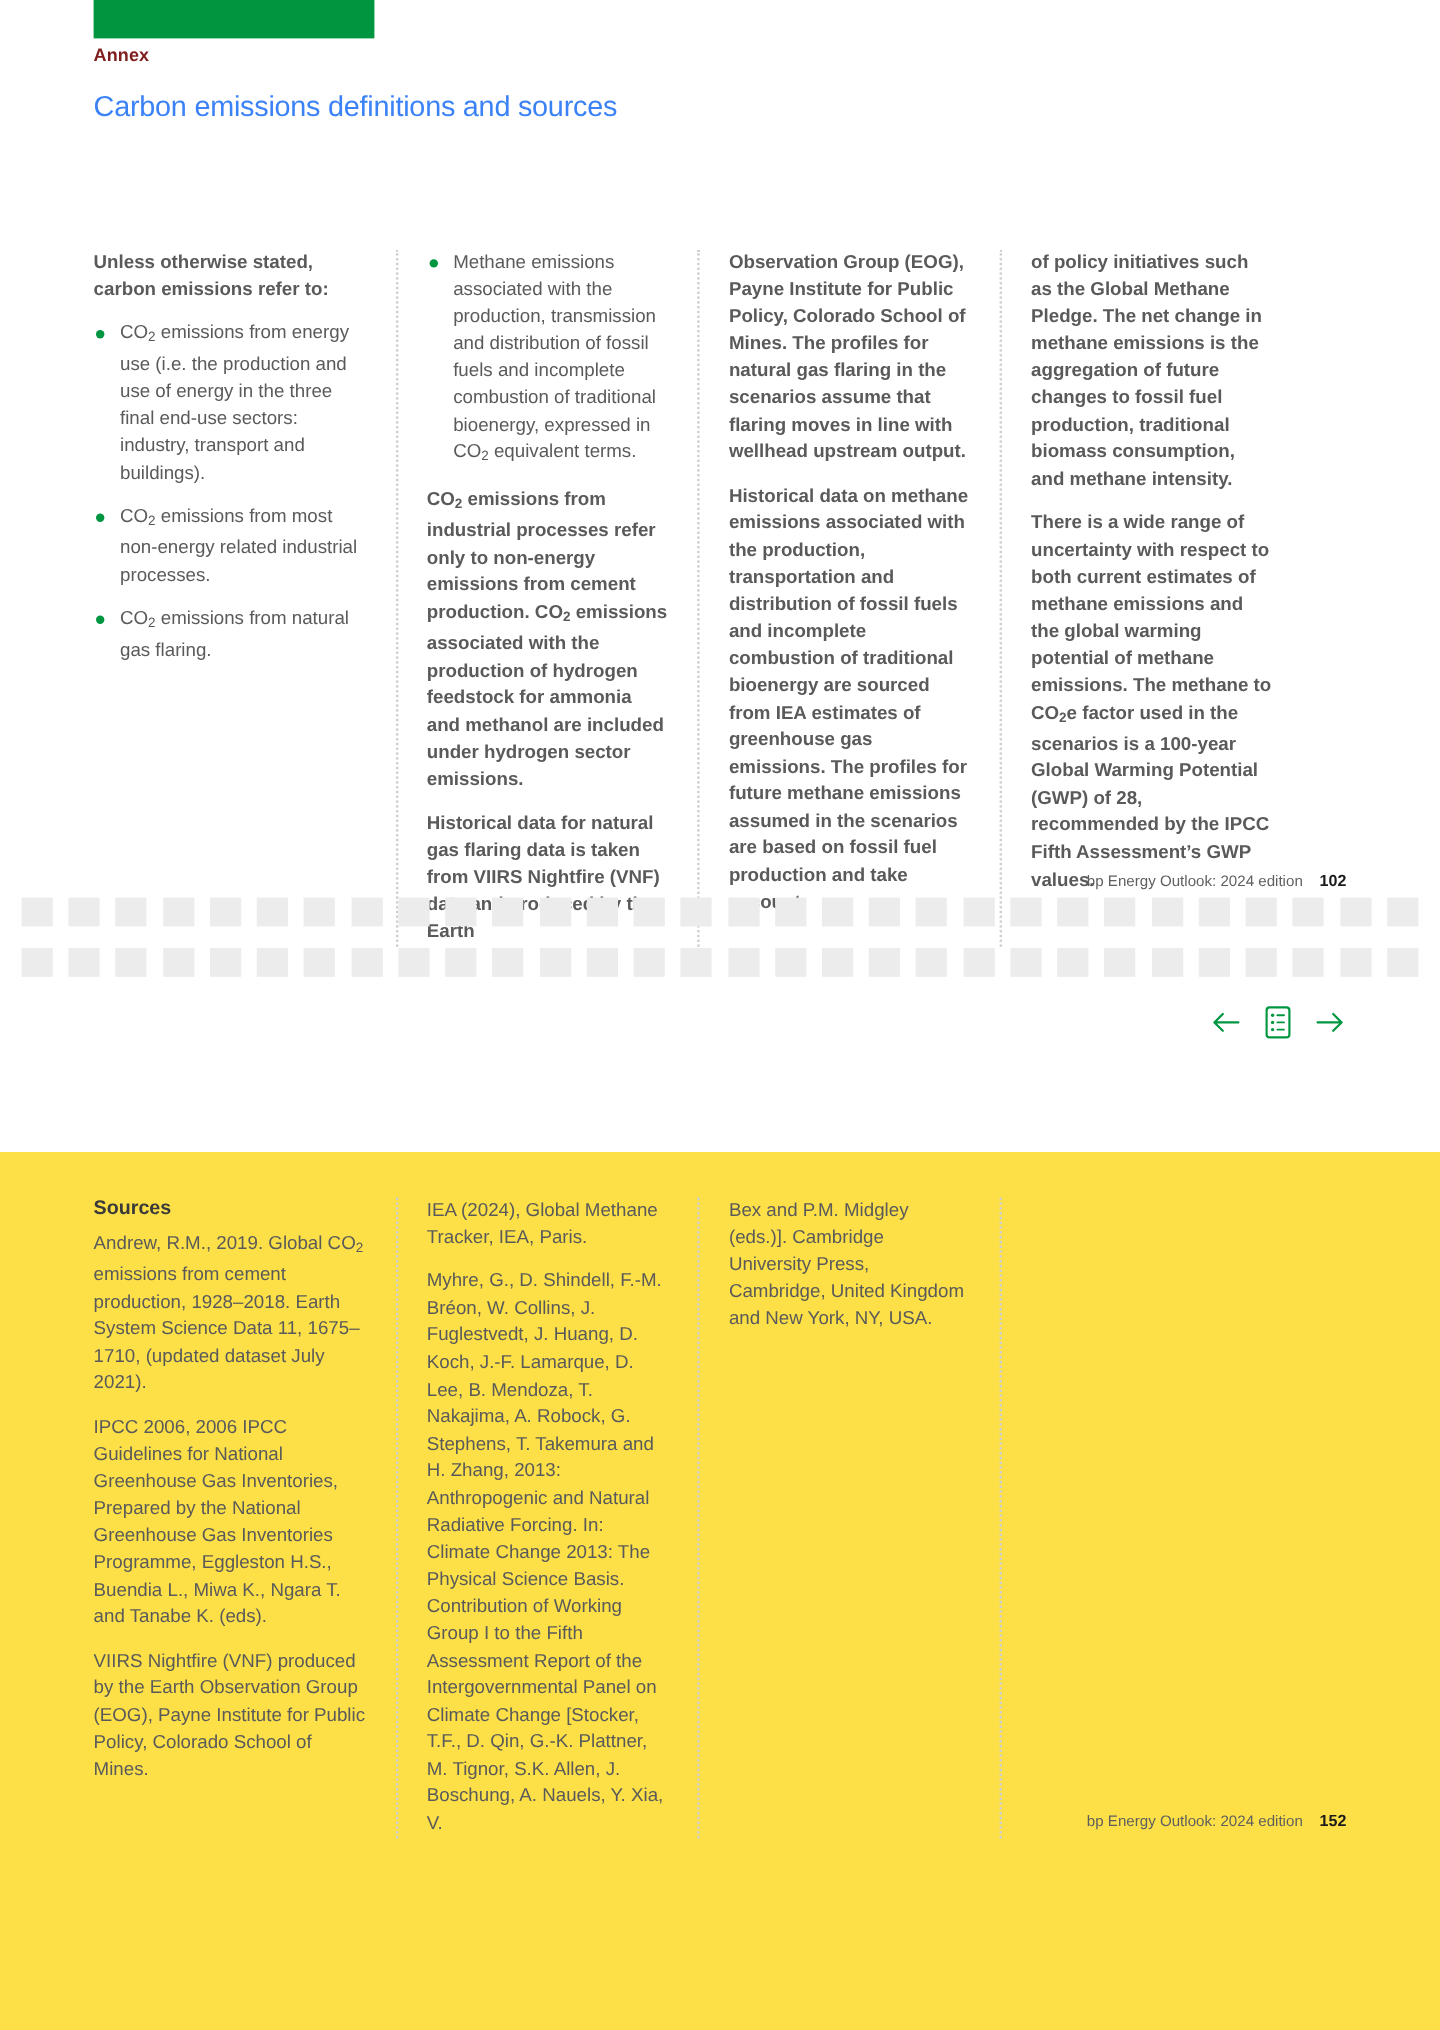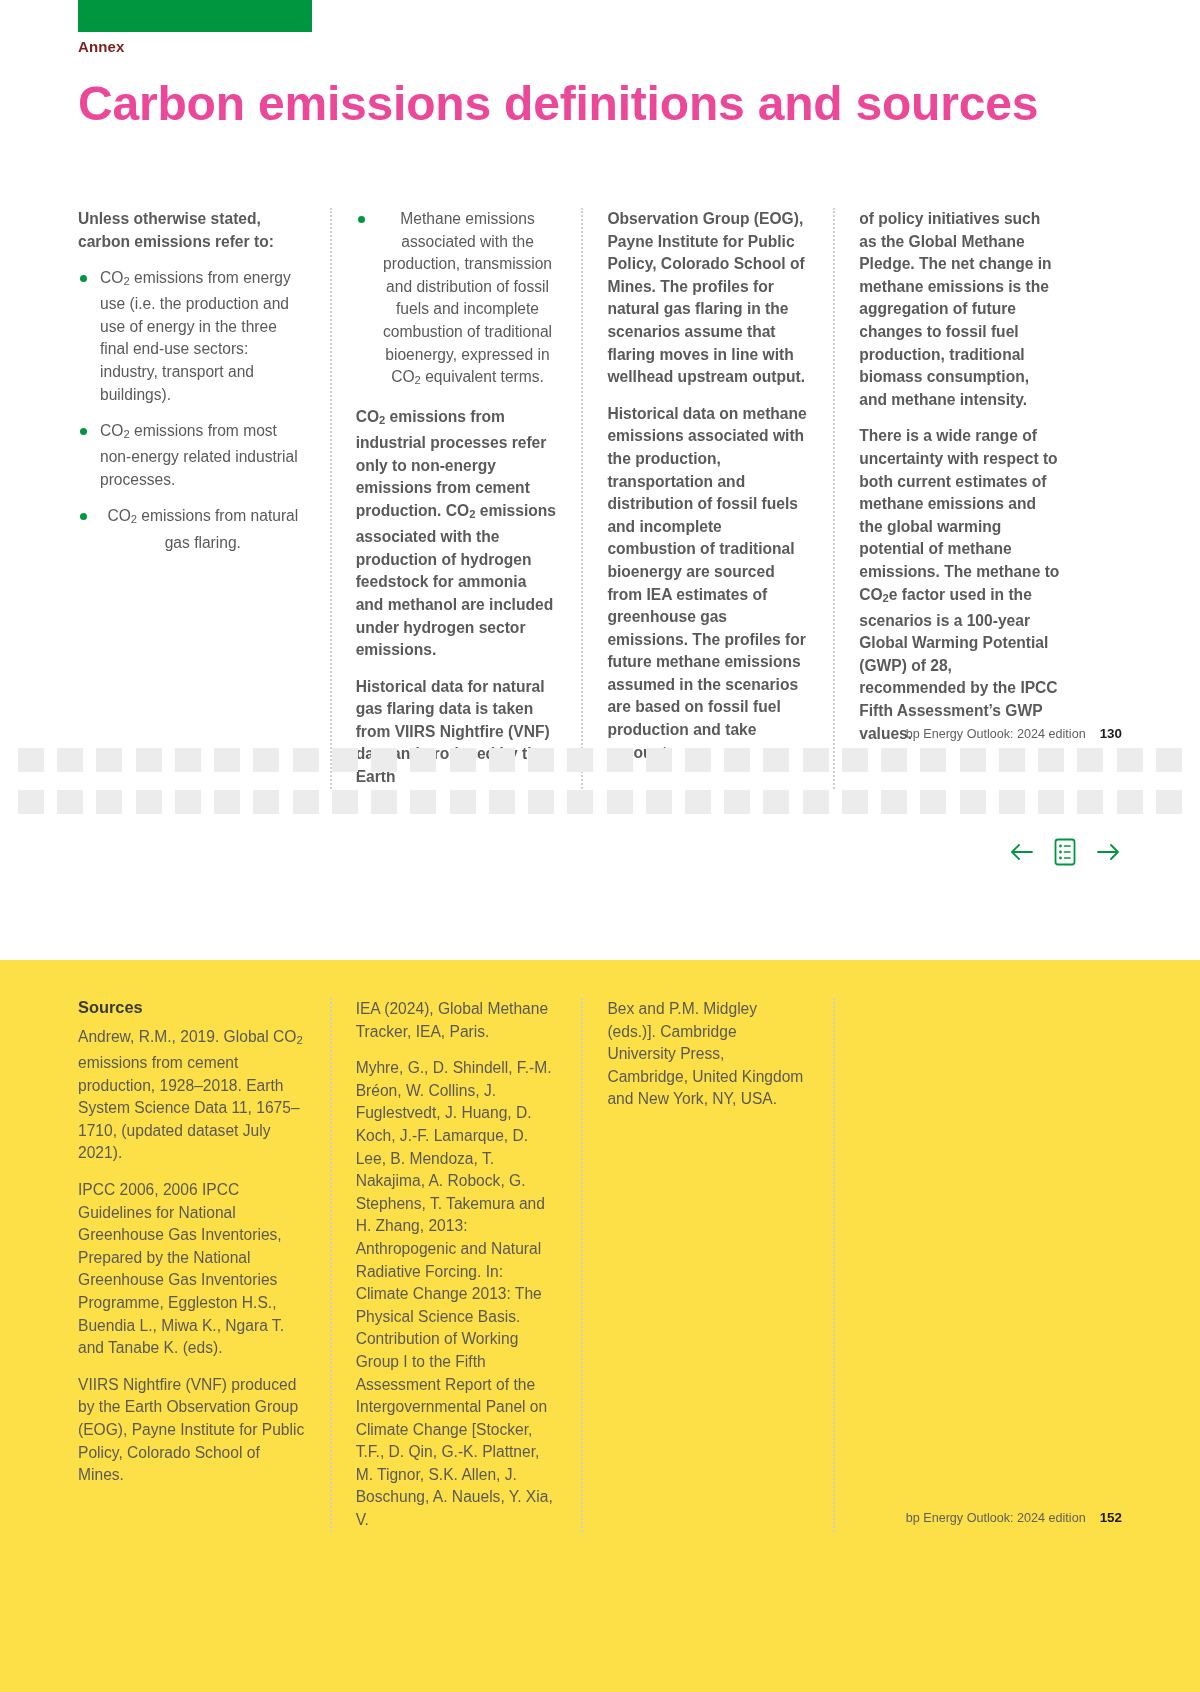--- a/index.html
+++ b/index.html
@@ -24,23 +24,23 @@
     position: absolute;
     left: 78px; top: 38px;
     font-size: 15px;
     font-weight: bold;
     color: #7f1d1d;
     letter-spacing: 0.1px;
   }
   .page-title {
     position: absolute;
     left: 78px; top: 76px;
-    font-size: 48px;
-    font-weight: 700;
-    color: #ec4899;
+    font-size: 24px;
+    font-weight: 400;
+    color: #3b82f6;
     letter-spacing: -0.2px;
   }
 
   
   .cols {
     position: absolute;
     left: 78px; top: 208px;
     width: 1007px;
     display: flex;
   }
@@ -63,21 +63,21 @@
   .col p:last-child { margin-bottom: 0; }
   ul.bullets { list-style: none; margin: 0 0 14px 0; padding: 0; }
   ul.bullets li {
     position: relative;
     padding-left: 22px;
     font-size: 15.6px;
     line-height: 22.6px;
     color: #5a5a5a;
     margin-bottom: 14px;
   }
-  ul.bullets li:last-child { margin-bottom: 0; text-align: center; }
+  ul.bullets li:last-child { margin-bottom: 0; }
   ul.bullets li::before {
     content: "";
     position: absolute;
     left: 2px; top: 8px;
     width: 7px; height: 7px;
     border-radius: 50%;
     background: #009640;
   }
   .sub { font-size: 0.72em; vertical-align: -0.22em; }
 
@@ -194,21 +194,21 @@
     </div>
 
     <div class="col">
       <p>of policy initiatives such as the Global Methane Pledge. The net change in methane emissions is the aggregation of future changes to fossil fuel production, traditional biomass consumption, and methane intensity.</p>
       <p>There is a wide range of uncertainty with respect to both current estimates of methane emissions and the global warming potential of methane emissions. The methane to CO<span class="sub">2</span>e factor used in the scenarios is a 100-year Global Warming Potential (GWP) of 28, recommended by the IPCC Fifth Assessment’s GWP values.</p>
     </div>
 
   </div>
 
   <div class="footer" id="footer-one">
-    <span>bp Energy Outlook: 2024 edition</span><span class="pnum">130</span>
+    <span>bp Energy Outlook: 2024 edition</span><span class="pnum">102</span>
   </div>
 </div>
 
 <div class="strip" id="strip-a">
   <span></span>
     <span></span>
     <span></span>
     <span></span>
     <span></span>
     <span></span>

